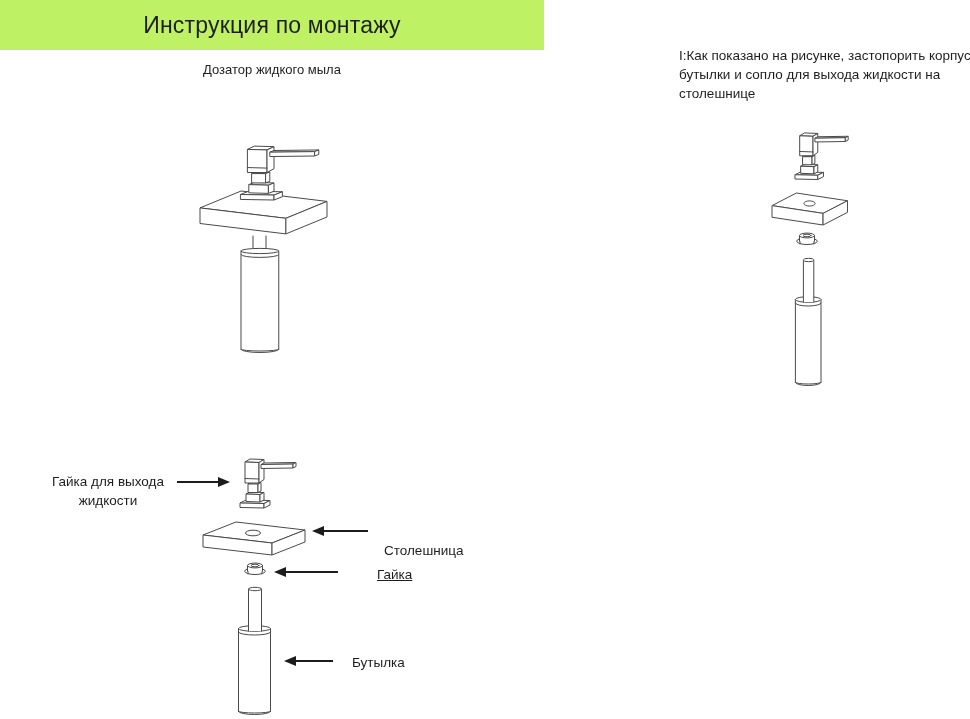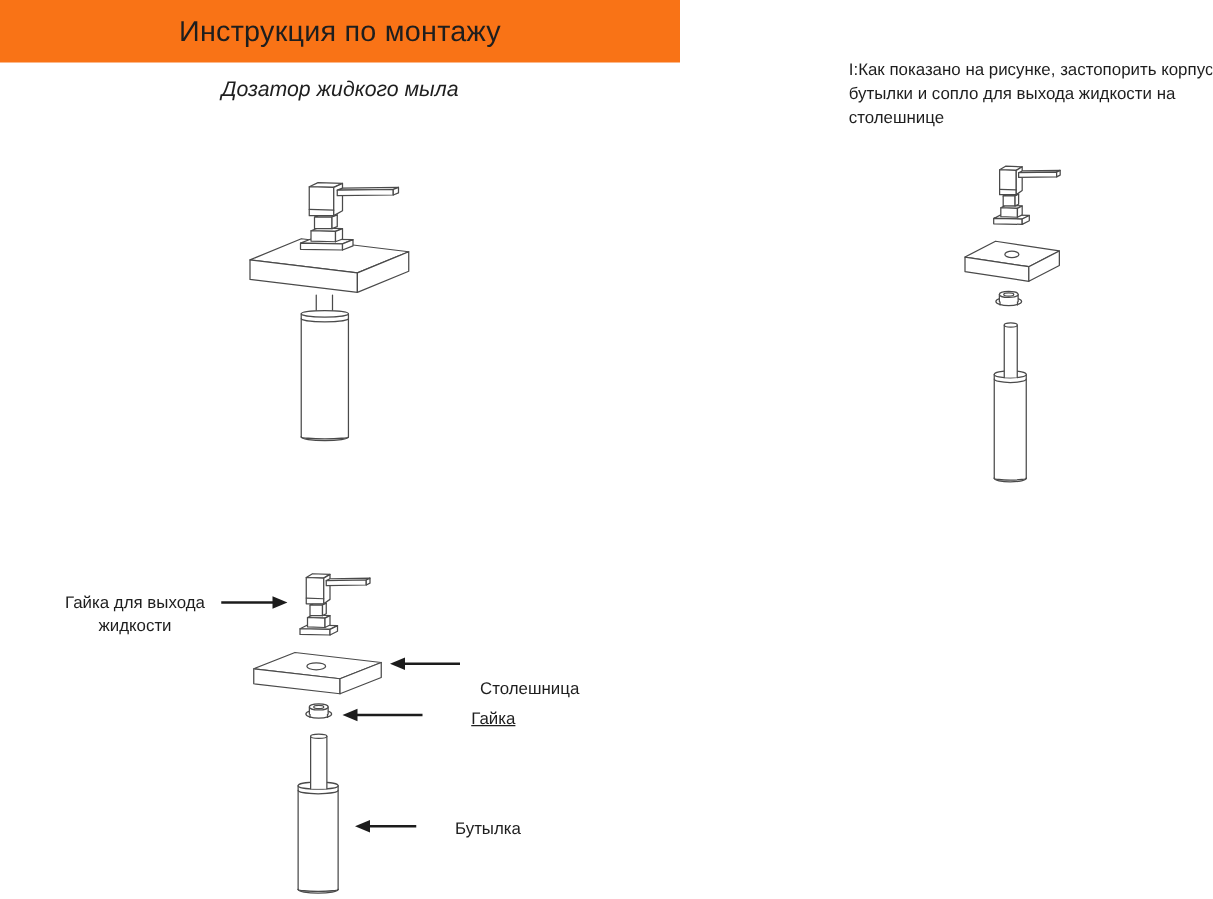--- a/index.html
+++ b/index.html
@@ -4,25 +4,25 @@
 <style>
   html,body { margin:0; padding:0; background:#fff; }
   .page {
     position:relative; width:970px; height:719px; overflow:hidden;
     background:#ffffff; color:#1e1e1e;
     font-family:"Liberation Sans", sans-serif;
   }
   .abs { position:absolute; }
 
   .header-bar {
-    left:0; top:0; width:544px; height:50px; background:#f97316;
+    left:0; top:0; width:544px; height:50px; background:#bef264;
     display:flex; align-items:center; justify-content:center;
   }
   .title { font-size:23px; letter-spacing:0.2px; }
-  .subtitle { left:0; top:62px; width:544px; text-align:center; font-size:17px;font-style:italic; }
+  .subtitle { left:0; top:62px; width:544px; text-align:center; font-size:13px; }
 
   .note { left:679px; top:46px; width:300px; font-size:13.5px; line-height:19px; }
 
   .dlabel { font-size:13.5px; line-height:19px; white-space:nowrap; }
   .dlabel.wrap { white-space:normal; text-align:center; }
 
   
   .ln { fill:none; stroke:#4a4a4a; stroke-width:1; stroke-linecap:round; stroke-linejoin:round; vector-effect:non-scaling-stroke; }
   .fw { fill:#ffffff; stroke:#4a4a4a; stroke-width:1; stroke-linejoin:round; vector-effect:non-scaling-stroke; }
   .f  { fill:#ffffff; stroke:none; }
@@ -164,15 +164,15 @@
   <svg class="abs" style="left:273px; top:565px;" width="66" height="14">
     <polygon class="arr-head" points="13,2 1,7 13,12"></polygon>
     <line class="arr-line" x1="12" y1="7" x2="65" y2="7"></line>
   </svg>
   <div class="abs dlabel" style="left:377px; top:565px;text-decoration:underline;">Гайка</div>
 
   <svg class="abs" style="left:283px; top:654px;" width="51" height="14">
     <polygon class="arr-head" points="13,2 1,7 13,12"></polygon>
     <line class="arr-line" x1="12" y1="7" x2="50" y2="7"></line>
   </svg>
-  <div class="abs dlabel" style="left:352px; top:653px;margin-left:12px;">Бутылка</div>
+  <div class="abs dlabel" style="left:352px; top:653px;">Бутылка</div>
 
 </div>
 
 </body></html>

